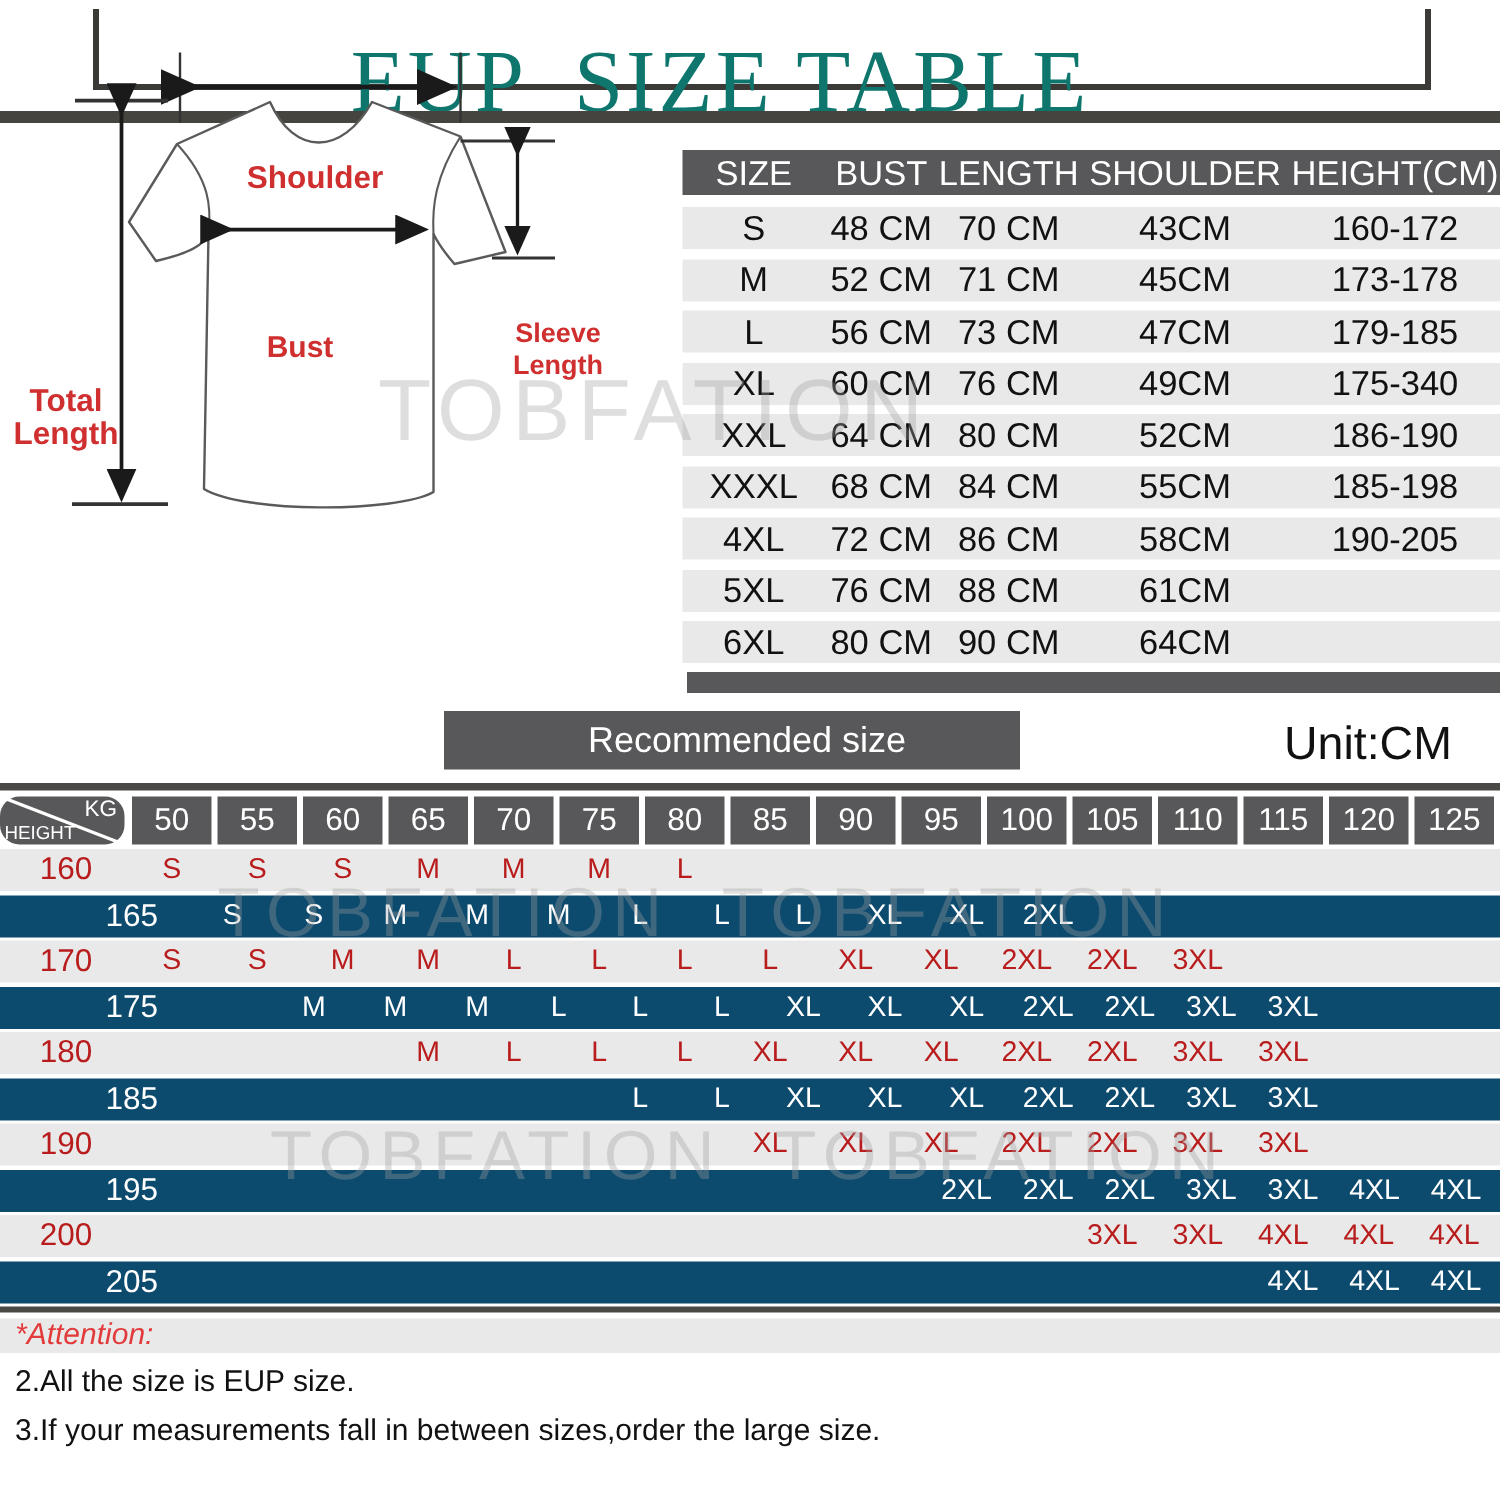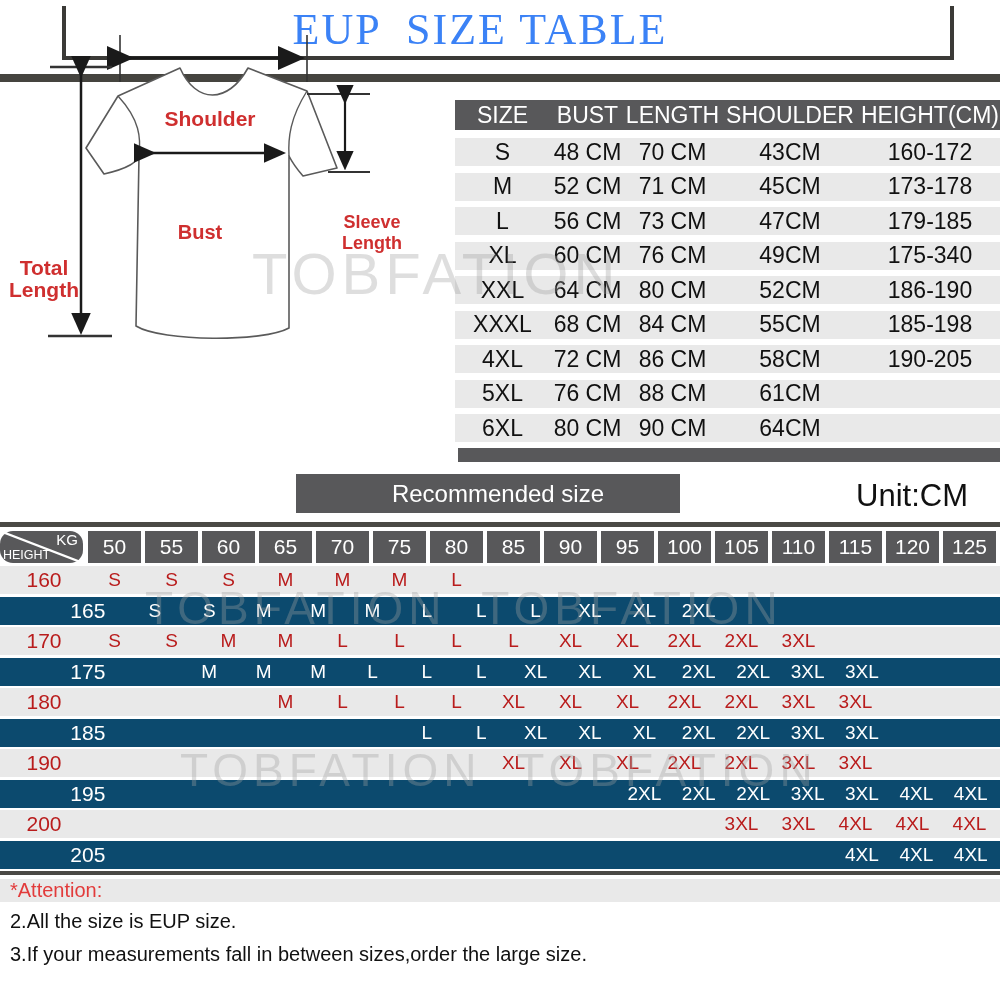--- a/index.html
+++ b/index.html
@@ -6,22 +6,22 @@
   .page {
     position:relative; width:1000px; height:1000px; background:#fff;
     font-family:"Liberation Sans", sans-serif; overflow:hidden;
   }
   
   .title-frame {
     position:absolute; left:62px; top:6px; width:884px; height:50px;
     border-left:4px solid #3b3a37; border-right:4px solid #3b3a37; border-bottom:4px solid #3b3a37;
   }
   .page-title {
-    position:absolute; left:0; top:4px; width:960px; text-align:center;
-    font-family:"Liberation Serif", serif; font-size:44px; color:#3b82f6;
+    position:absolute; left:0; top:20px; width:960px; text-align:center;
+    font-family:"Liberation Serif", serif; font-size:59px; color:#0f766e;
     letter-spacing:2px; white-space:pre;
   }
   .top-band { position:absolute; left:0; top:74px; width:1000px; height:8px; background:#45443f; }
 
   
   .diagram-svg { position:absolute; left:0; top:0; }
   .diag-label { position:absolute; color:#cf2f2f; font-weight:bold; text-align:center; line-height:22px; }
   .lbl-shoulder { left:130px; top:108px; width:160px; font-size:21px; }
   .lbl-bust     { left:150px; top:221px; width:100px; font-size:20px; }
   .lbl-total    { left:2px;  top:257px; width:84px;  font-size:21px; }
@@ -71,21 +71,21 @@
 
   
   .wm { position:absolute; font-weight:normal; color:rgba(160,160,160,0.35);
         letter-spacing:5px; pointer-events:none; white-space:pre; }
   .wm1 { left:252px; top:240px; font-size:58px; }
   .wm2 { left:145px; top:581px; font-size:46px; }
   .wm3 { left:180px; top:743px; font-size:46px; }
 
   
   .attention-band { position:absolute; left:0; top:879px; width:1000px; height:23px; background:#e9e9e9; }
-  .attention-text { position:absolute; left:10px; top:0; color:#e23b3b; font-size:20px; line-height:23px; }
+  .attention-text { position:absolute; left:10px; top:0; color:#e23b3b; font-size:20px; line-height:23px;font-style:italic; }
   .notes { position:absolute; left:10px; top:905px; width:980px; }
   .note-line { font-size:20px; color:#111; line-height:33px; }
 </style>
 </head>
 <body>
 
 <div class="page">
 
   <div class="title-frame"></div>
   <div class="page-title">EUP  SIZE TABLE</div>

